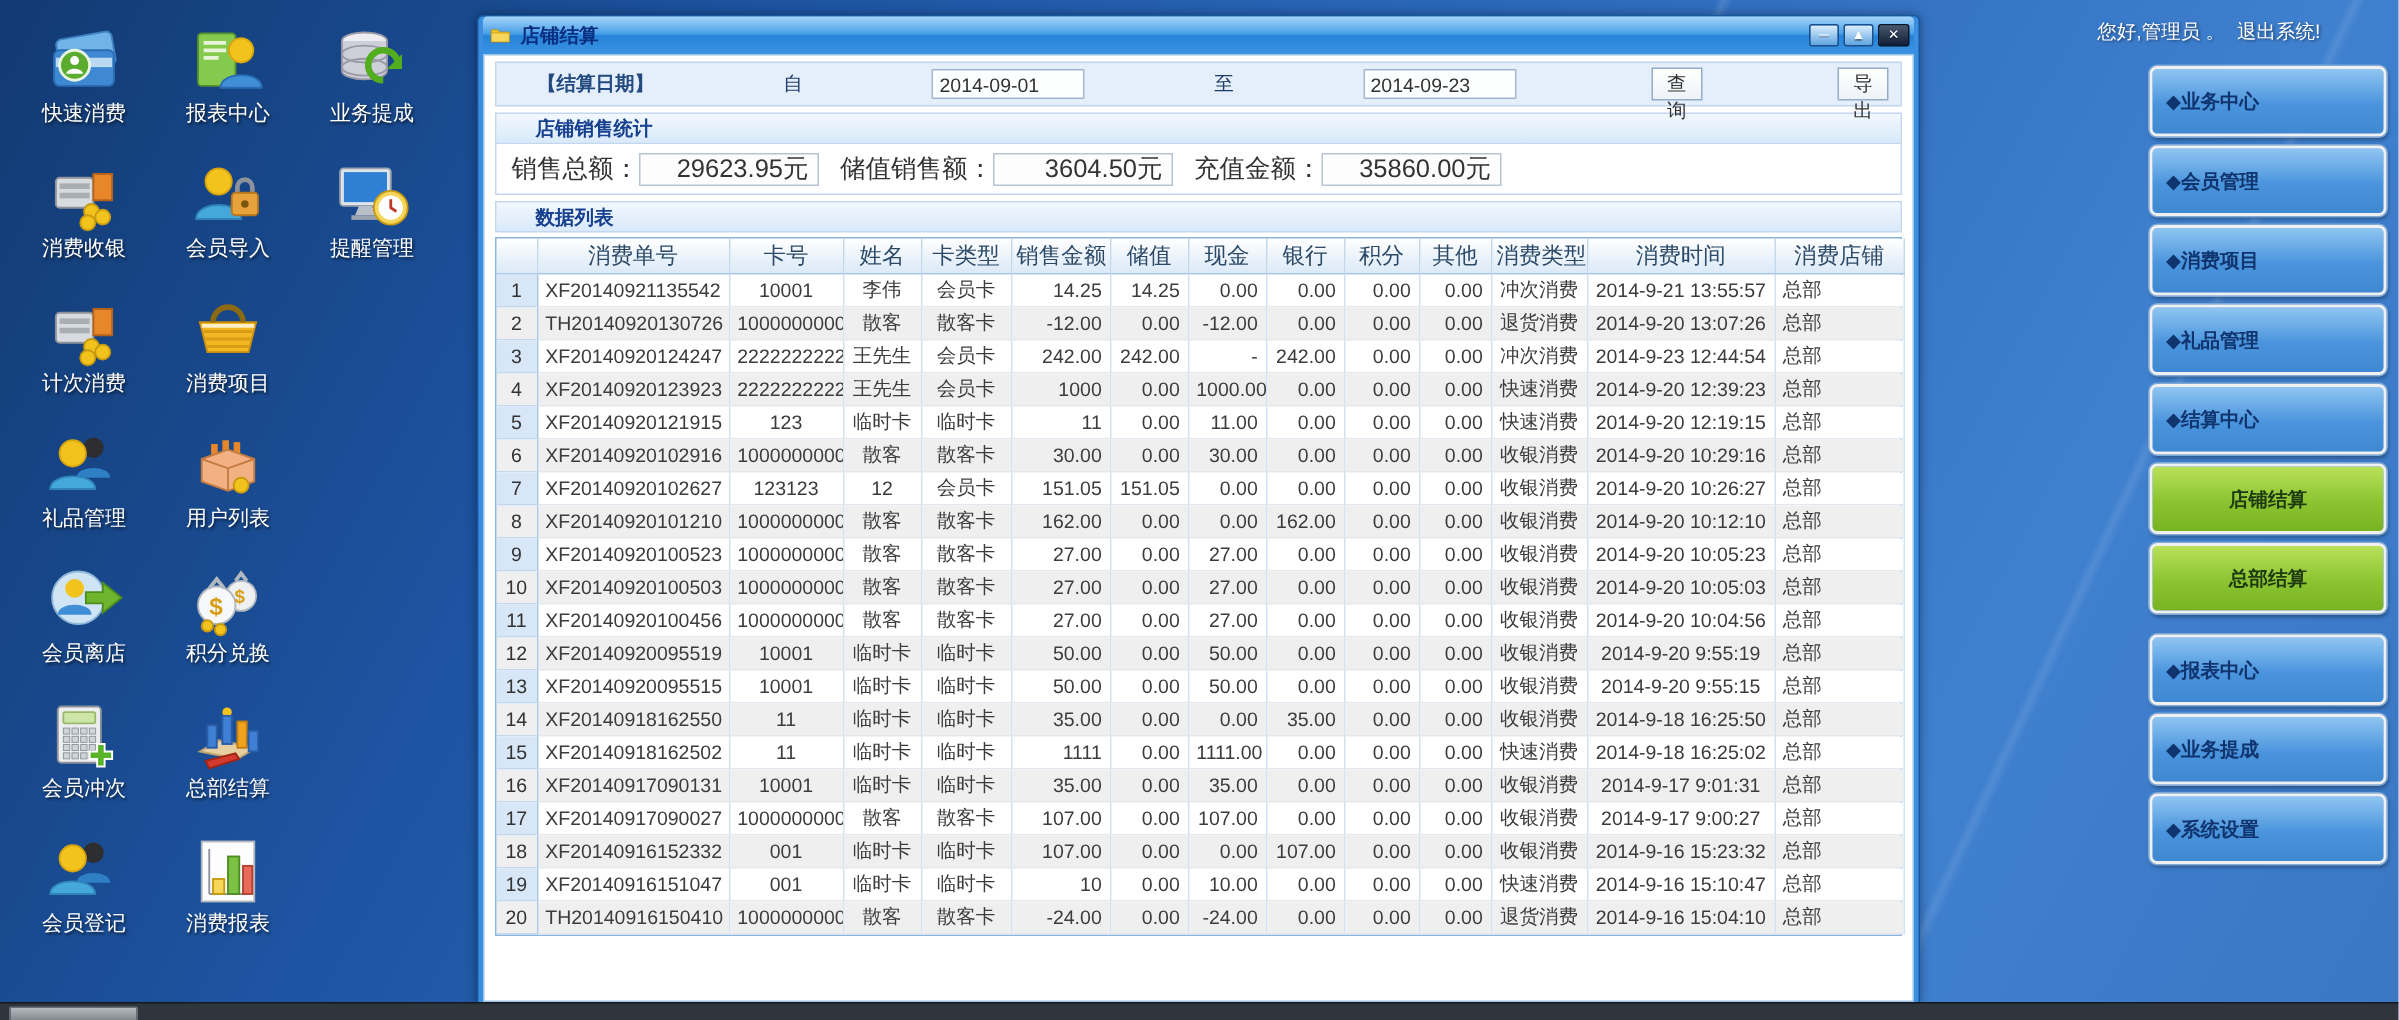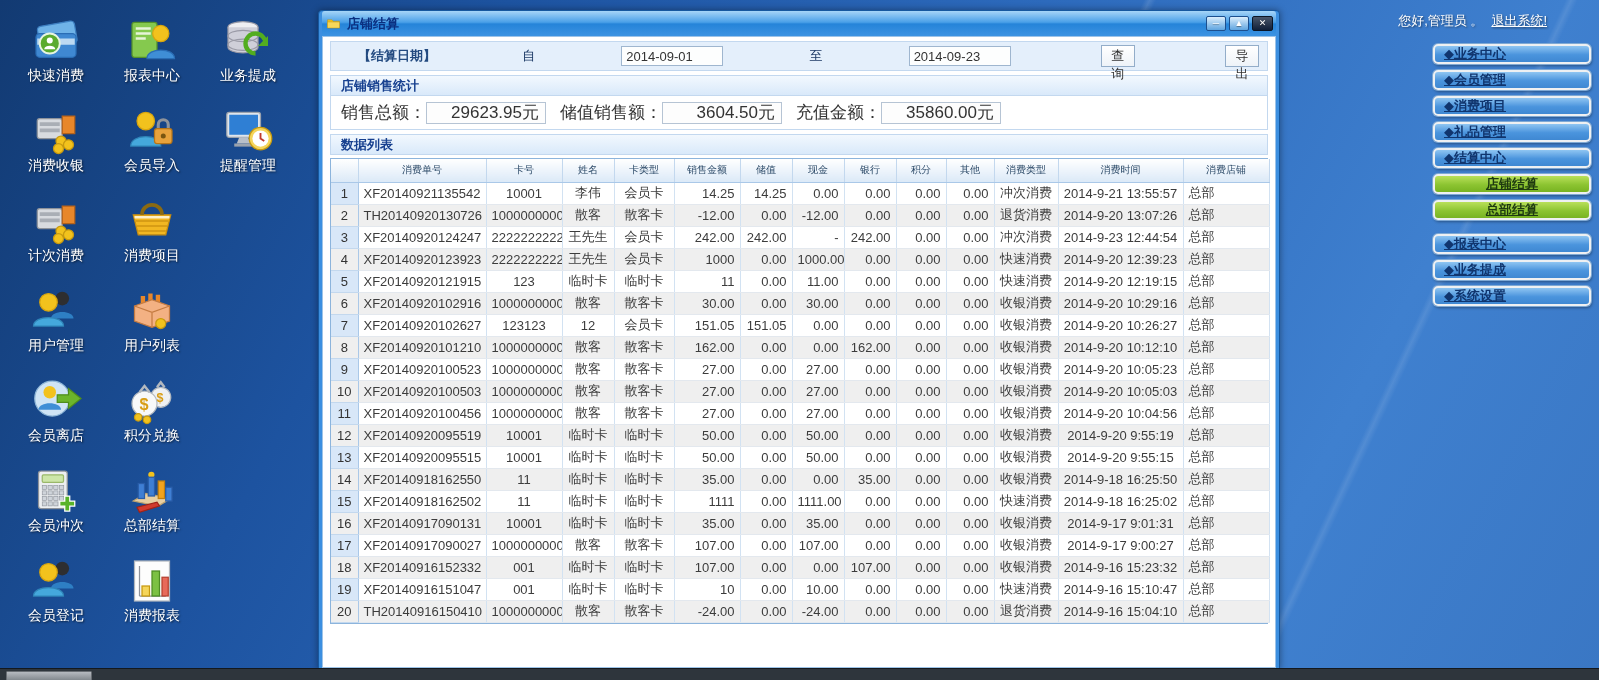--- a/index.html
+++ b/index.html
@@ -49,50 +49,50 @@
   .query-bar { height:30px; background:#e4effb; border:1px solid #c3d8ef; display:flex; align-items:center;
     justify-content:space-between; gap:7px; padding-right:8px; font-size:13px; color:#1c3a66;padding-left:27px; }
   .query-label { font-weight:bold; color:#234a80; }
   .date-input { width:102px; height:20px; border:1px solid #9fb6cf; background:#fdfefe; font-size:13px;
     padding:0 4px; color:#333; font-family:inherit; }
   .q-btn { width:34px; height:22px; border:1px solid #93adc9; background:linear-gradient(#ffffff,#eef3f8);
     font-size:13px; color:#333; cursor:pointer; font-family:inherit; margin-left:4px; }
 
   
   .section-hd { height:21px; margin-top:4px; background:linear-gradient(#f2f8fe,#d9e9fa); border:1px solid #c3d8ef;
-    display:flex; align-items:center; padding-left:10px; font-size:13px; font-weight:bold; color:#17408f; }
+    display:flex; align-items:center; padding-left:26px; font-size:13px; font-weight:bold; color:#17408f; }
 
   
   .stats-row { height:34px; border:1px solid #c3d8ef; border-top:none; background:#fff; display:flex;
     align-items:center; padding-left:6px; font-size:17px; color:#333; }
   .stat-label { margin-left:4px; }
   .stat-box { width:120px; height:22px; border:1px solid #b6c4d4; background:#fdfdfd; display:flex;
     align-items:center; justify-content:flex-end; padding-right:6px; margin-right:10px; }
 
   
   .grid-wrap { margin-top:3px; border:1px solid #8cb4dc; background:#fff; }
   table.grid { border-collapse:collapse; table-layout:fixed; width:938px; }
   .grid th { height:23px; background:linear-gradient(#ffffff,#dbe9f7); border-right:1px solid #c3d8ee;
-    border-bottom:1px solid #aac8e8; font-weight:normal; color:#2c4a68; font-size:10px; padding:0 3px;
+    border-bottom:1px solid #aac8e8; font-weight:normal; color:#2c4a68; font-size:15px; padding:0 3px;
     white-space:nowrap; overflow:hidden; }
   .grid td { height:22px; border-right:1px solid #d2e2f2; border-bottom:1px solid #e3e8ee; font-size:13px;
     color:#3c3c3c; padding:0 5px; white-space:nowrap; overflow:hidden; background:#fff; }
   .grid tr.even td { background:#efefef; }
   .grid td.rownum { background:#d8e7f8; border-right:1px solid #aac8e8; border-bottom:1px solid #c3d8ee;
     text-align:center; color:#333; }
   .al { text-align:left; } .ac { text-align:center; } .ar { text-align:right; }
 
   
   .greeting { position:absolute; top:12px; right:52px; z-index:20; color:#fff; font-size:13px; text-shadow:1px 1px 2px rgba(0,0,0,.5); }
-  .logout { text-decoration:underline; cursor:pointer; margin-left:8px; }
+  .logout { cursor:pointer; margin-left:8px; }
   .sidebar { position:absolute; top:44px; left:1433px; width:158px; z-index:20; display:flex; flex-direction:column; gap:6px; }
-  .side-btn { height:20px; border:2px solid #eef0f2; border-radius:5px; cursor:pointer;
+  .side-btn { height:47px; border:2px solid #eef0f2; border-radius:5px; cursor:pointer;
     box-shadow:0 0 0 1px #7fa9d4, 1px 2px 3px rgba(0,0,0,.35);
     background:linear-gradient(#8fc5f2,#4a94dd 55%,#3f88d2);
-    color:#10356e; font-weight:bold; font-size:13px; display:flex; align-items:center; padding-left:9px;text-decoration:underline; }
+    color:#10356e; font-weight:bold; font-size:13px; display:flex; align-items:center; padding-left:9px; }
   .side-btn.green { background:linear-gradient(#b9e05a,#8cc431 55%,#78b322); justify-content:center; padding-left:0; color:#1e3a10; }
   .side-btn.gap { margin-top:8px; }
 </style>
 </head>
 <body>
 
 <div class="desk">
   <div class="desk-col" id="desk-col-0">
       <div class="desk-item">
         <div class="di-icon"><svg viewBox="0 0 40 40" xmlns="http://www.w3.org/2000/svg">
@@ -129,21 +129,21 @@
           </svg></div>
         <div class="di-label">计次消费</div>
       </div>
       <div class="desk-item">
         <div class="di-icon"><svg viewBox="0 0 40 40" xmlns="http://www.w3.org/2000/svg">
             <circle cx="25" cy="10" r="5.5" fill="#2e2e30"></circle>
             <path d="M16 26c0-7 18-7 18 0z" fill="#2e7fc4"></path>
             <circle cx="14" cy="13" r="7" fill="#f2c21d" stroke="#d8a50e"></circle>
             <path d="M2 32c0-9 24-9 24 0z" fill="#45a8dc" stroke="#2f84b8"></path>
           </svg></div>
-        <div class="di-label">用户管理</div>
+        <div class="di-label">礼品管理</div>
       </div>
       <div class="desk-item">
         <div class="di-icon"><svg viewBox="0 0 40 40" xmlns="http://www.w3.org/2000/svg">
             <circle cx="17" cy="18" r="14" fill="#cfe4f5" stroke="#8fb7d8"></circle>
             <circle cx="15" cy="13" r="5" fill="#f2c21d"></circle>
             <path d="M6 27c0-7 18-7 18 0z" fill="#3f8ed6"></path>
             <path d="M21 15h9v-5l10 8-10 8v-5h-9z" fill="#6cb52c" stroke="#4e8d1d"></path>
           </svg></div>
         <div class="di-label">会员离店</div>
       </div>

